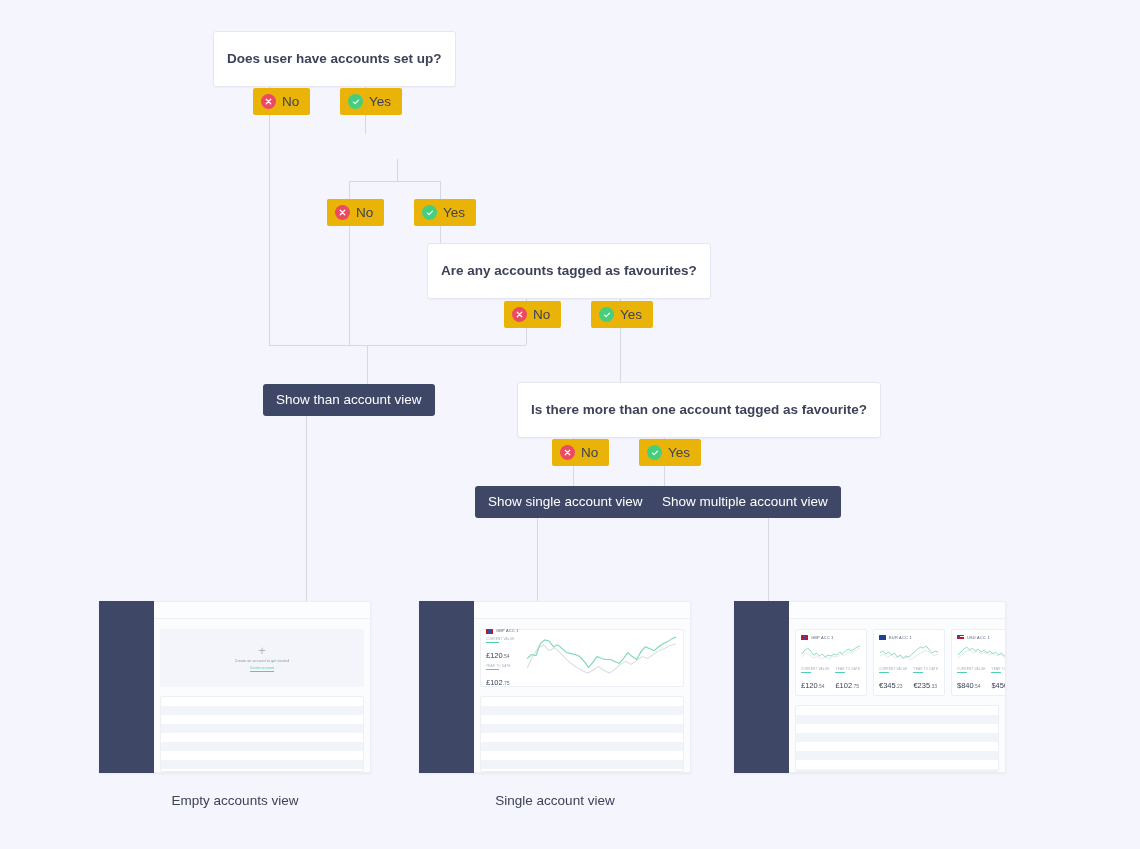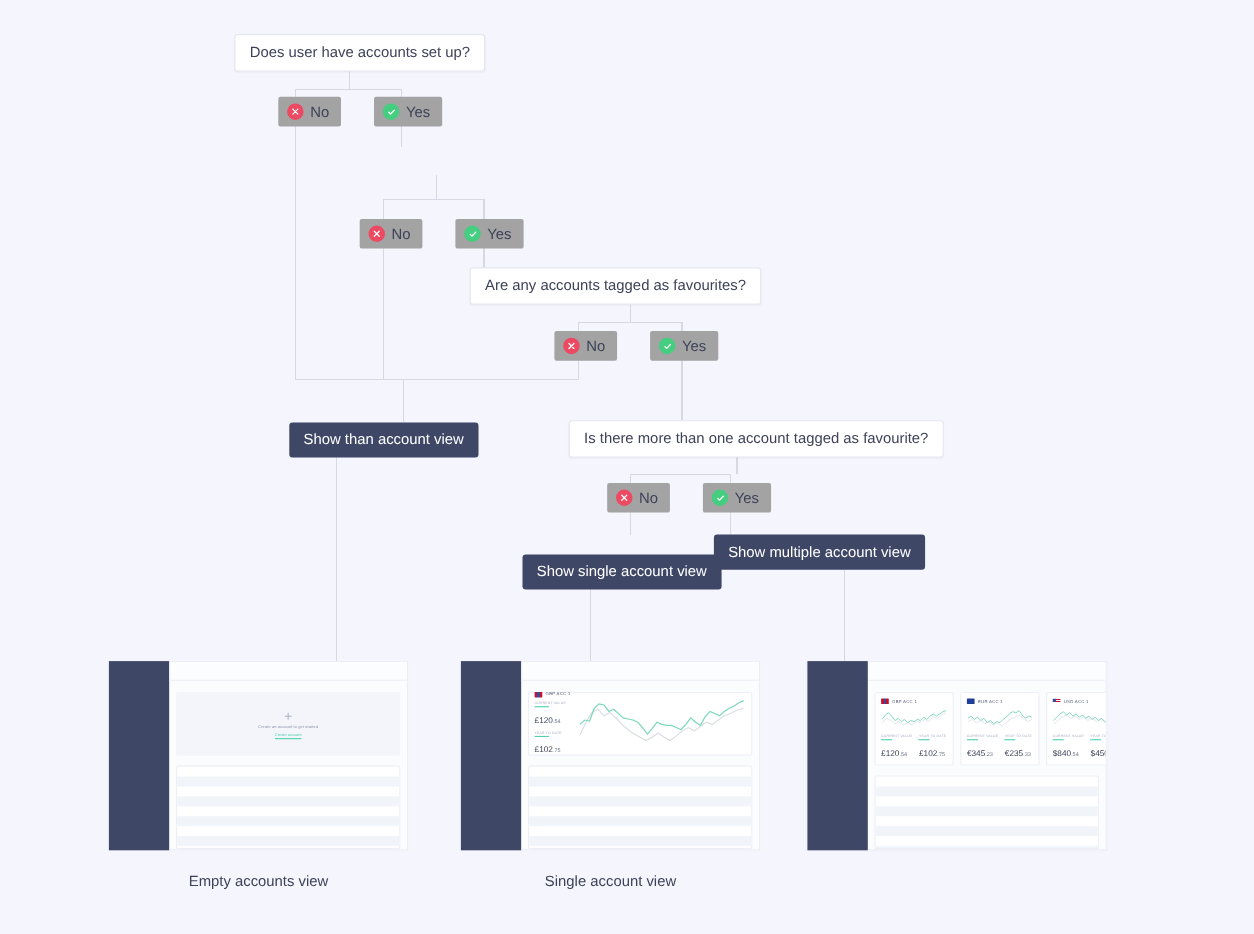--- a/index.html
+++ b/index.html
@@ -31,29 +31,30 @@
 
   
   .qbox {
     position: absolute;
     background: #ffffff;
     border: 1px solid #e6e6f0;
     border-radius: 3px;
     color: #3d4258;
     font-size: 13.5px;
     line-height: 1;
-    padding: 9px 13px;
+    padding: 20px 13px;
     white-space: nowrap;
     box-shadow: 0 1px 1px rgba(60,66,96,0.04);
+    font-weight: bold;
   }
 
   
   .chip {
     position: absolute;
-    background: #a3a3a3;
+    background: #eab308;
     border-radius: 2px;
     padding: 6px 11px 6px 8px;
     display: flex;
     align-items: center;
     gap: 6px;
     font-size: 13.5px;
     color: #3d4258;
     line-height: 1;
     white-space: nowrap;
   }
@@ -363,21 +364,21 @@
     <span class="badge yes">
       <svg width="8" height="8" viewBox="0 0 9 9">
           <path d="M1.6 4.6 L3.5 6.4 L7.3 2.4" stroke="#ffffff" stroke-width="1.3" fill="none" stroke-linecap="round" stroke-linejoin="round"></path>
         </svg>
     </span>
     <span>Yes</span>
   </div>
 
   <div class="tbox" style="left:263px; top:384px;">Show than account view</div>
 
-  <div class="tbox" style="left:475px; top:486px;margin-top:18px;">Show single account view</div>
+  <div class="tbox" style="left:475px; top:486px;">Show single account view</div>
 
   <div class="tbox" style="left:649px; top:486px;">Show multiple account view</div>
 
   <div class="mock-wrap" style="left:99px; top:601px;">
     <div class="mock">
       <div class="mock-sidebar"></div>
       <div class="mock-body">
         <div class="mock-topbar"></div>
         <div class="mock-content">
           <div class="empty-card">

